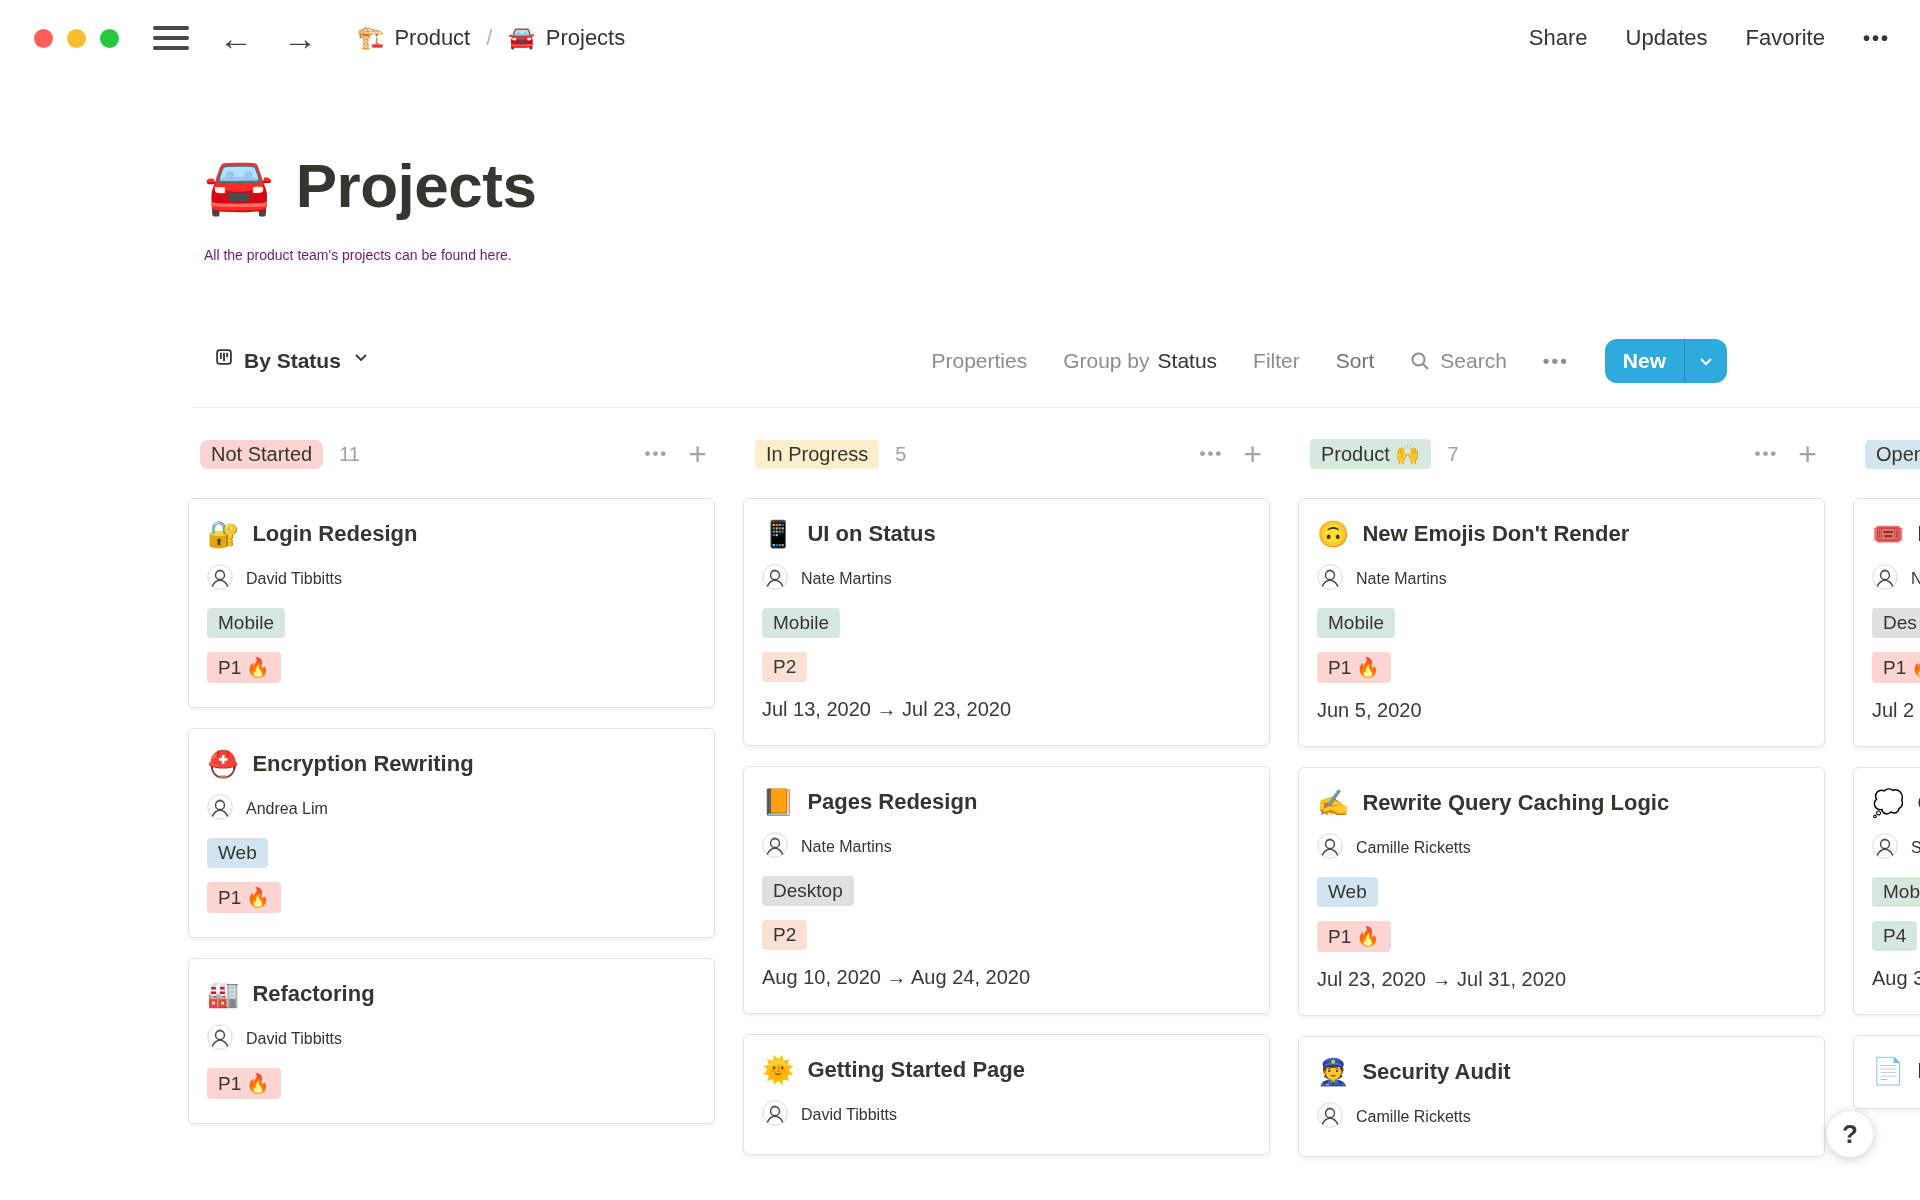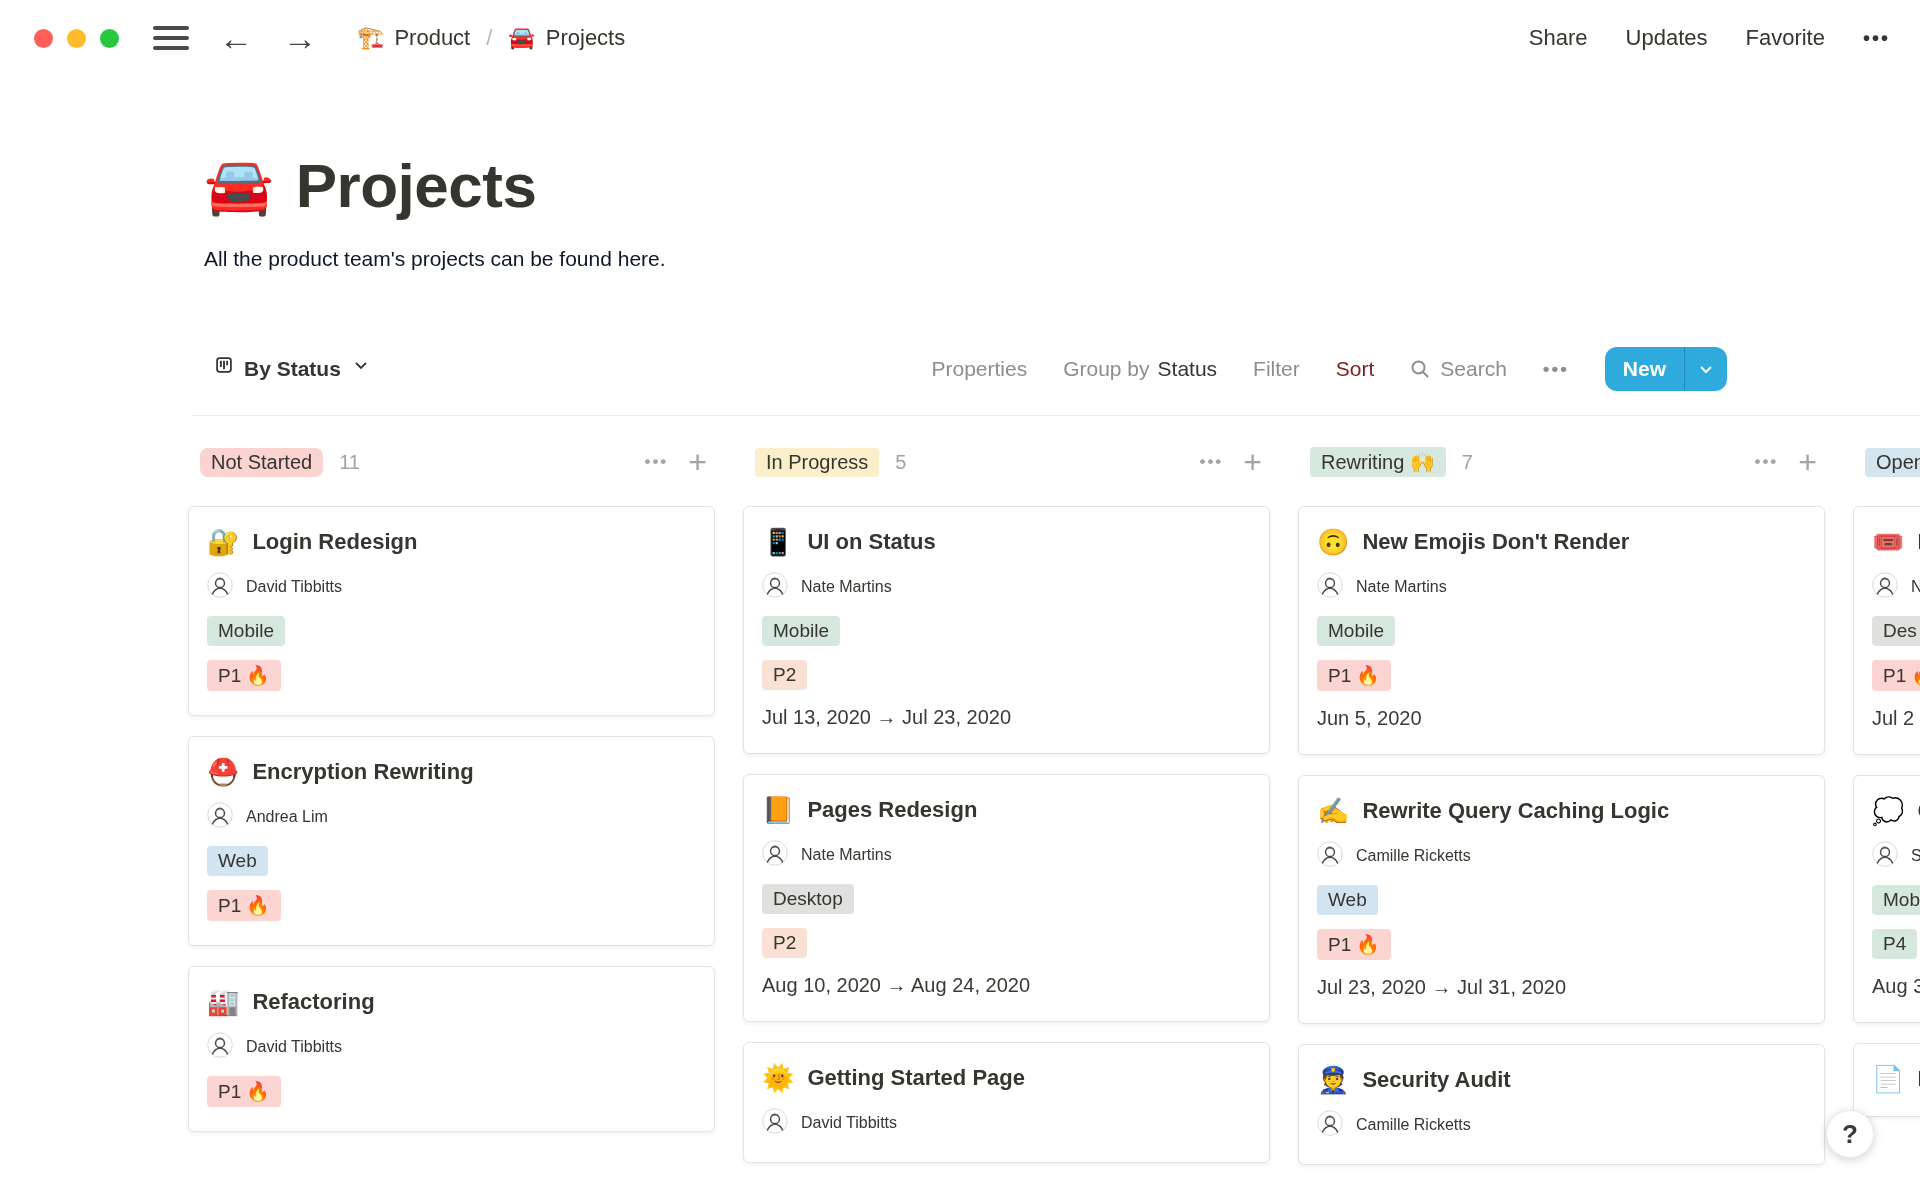--- a/index.html
+++ b/index.html
@@ -19,21 +19,21 @@
   .crumb-sep { color:#B9B7B2; margin:0 6px; }
   .topbar-right { margin-left:auto; display:flex; align-items:center; gap:38px; font-size:22px; }
   .topbar-right .tb-item { cursor:pointer; white-space:nowrap; }
   .topbar-dots { font-size:20px; letter-spacing:2px; font-weight:700; }
 
   
   .page-head { padding-left:204px; }
   .page-title-row { margin-top:74px; display:flex; align-items:center; gap:22px; }
   .page-emoji { font-size:56px; line-height:1; }
   .page-title { font-size:62px; font-weight:700; letter-spacing:-0.5px; }
-  .page-desc { margin-top:26px; font-size:21px; color:#0f172a; }
+  .page-desc { margin-top:26px; font-size:14px; color:#701a75; }
 
   
   .toolbar { margin-top:74px; height:48px; display:flex; align-items:center;
     padding-left:205px; padding-right:193px; }
   .view-switcher { display:flex; align-items:flex-start; gap:12px; cursor:pointer;margin-left:11px; }
   .view-label { font-size:21px; font-weight:600; }
   .chev { width:16px; height:16px; }
   .toolbar-right { margin-left:auto; display:flex; align-items:center; gap:36px; font-size:21px; }
   .t-muted { color:#8F8D89; cursor:pointer; white-space:nowrap; }
   .groupby { display:flex; gap:8px; cursor:pointer; }
@@ -135,21 +135,21 @@
       <polyline points="3,6 8,11 13,6" fill="none" stroke="#37352F" stroke-width="1.8"></polyline>
     </svg>
   </div>
   <div class="toolbar-right">
     <span class="t-muted">Properties</span>
     <span class="groupby">
       <span class="t-muted">Group by</span>
       <span class="gb-val">Status</span>
     </span>
     <span class="t-muted">Filter</span>
-    <span class="t-sort" id="sort-link" style="color: #7f1d1d;">Sort</span>
+    <span class="t-sort" id="sort-link" style="color: #737373;">Sort</span>
     <span class="t-search">
       <svg width="20" height="20" viewBox="0 0 20 20">
         <circle cx="8.5" cy="8.5" r="6" fill="none" stroke="#8F8D89" stroke-width="2"></circle>
         <line x1="13" y1="13" x2="18" y2="18" stroke="#8F8D89" stroke-width="2"></line>
       </svg>
       <span>Search</span>
     </span>
     <span class="t-dots">•••</span>
     <span class="new-btn" id="new-btn" style="background: rgb(46, 170, 220);">
       <span class="new-main">New</span>
@@ -282,21 +282,21 @@
               <circle cx="14" cy="12" r="4.8" fill="none" stroke="#4B4945" stroke-width="1.6"></circle>
               <path d="M9 8.6 Q14 3.4 19.2 8.8 Q16.5 6.6 14 6.8 Q11.5 6.6 9 8.6 Z" fill="#3E3C38"></path>
               <path d="M5.6 24 Q9 17.6 14 17.6 Q19 17.6 22.4 24" fill="none" stroke="#4B4945" stroke-width="1.6"></path>
             </svg></span>
           <span class="person-name">David Tibbitts</span>
         </div>
       </article>
     </div>
     <div class="column">
       <div class="col-header">
-        <span class="col-badge" style="background: rgb(215, 233, 223);">Rewriting 🙌</span>
+        <span class="col-badge" style="background: rgb(215, 233, 223);">Product 🙌</span>
         <span class="col-count">7</span>
         <div class="col-actions">
           <span class="col-more">•••</span>
           <span class="col-add">+</span>
         </div>
       </div>
       <article class="card">
         <div class="card-title-row">
           <span class="card-emoji">🙃</span>
           <span class="card-title">New Emojis Don't Render</span>

